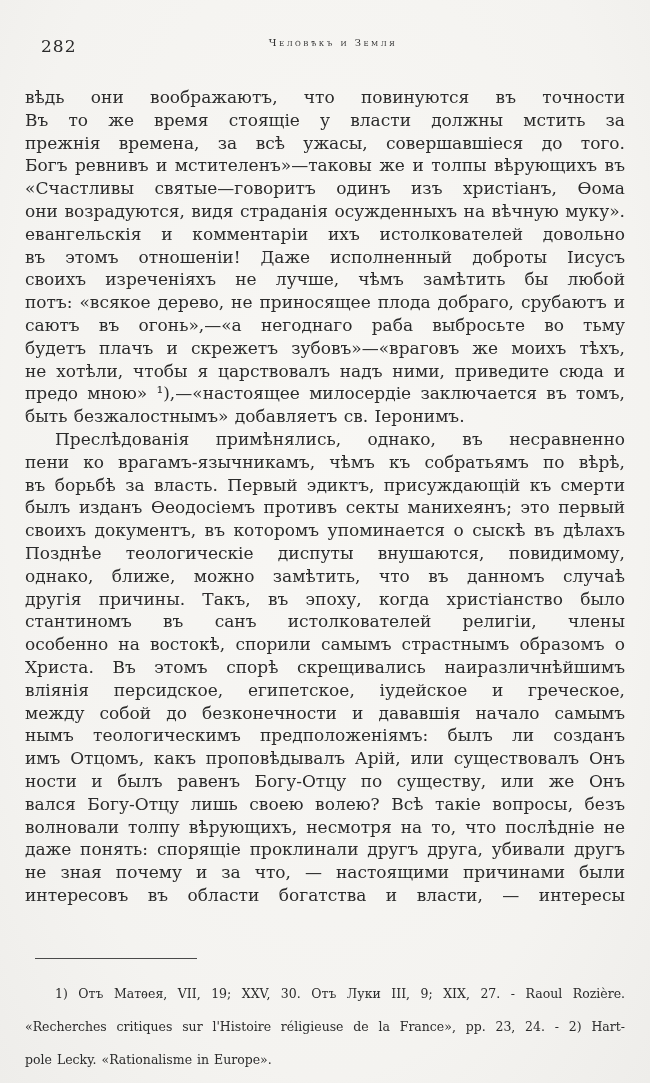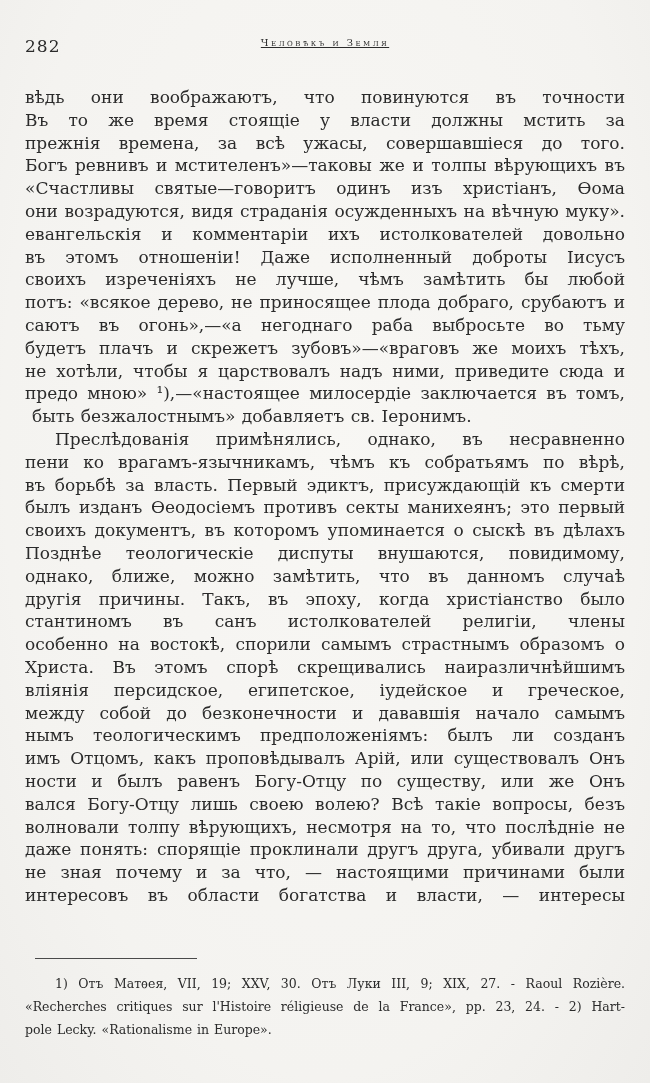--- a/index.html
+++ b/index.html
@@ -17,24 +17,23 @@
     width: 650px;
     height: 1083px;
     background: #f6f5f2;
     background-image: radial-gradient(ellipse at 50% 40%, #f8f7f4 0%, #f4f3f0 70%, #eeedea 100%);
     color: #2b2b2b;
     overflow: hidden;
   }
   .header {
     position: absolute;
     top: 36px;
-    left: 25px;
+    left: 41px;
     right: 25px;
     height: 24px;
-    text-decoration: underline;
   }
   .pagenum {
     position: absolute;
     left: 0;
     top: 0;
     font-size: 17px;
     letter-spacing: 1px;
   }
   .running-title {
     display: block;
@@ -57,40 +56,40 @@
     text-align: justify;
     text-align-last: justify;
     overflow: hidden;
     word-spacing: 1px;
   }
   .para.indent-first .line:first-child {
     text-indent: 30px;
   }
   .para:not(.justify-last) .line:last-child {
     text-align-last: left;
-    margin-left: 7px;
   }
   .fn-rule {
     position: absolute;
     top: 958px;
     left: 35px;
     width: 162px;
     height: 1px;
     background: #4a4a4a;
   }
   .footnote {
     position: absolute;
     top: 972px;
     left: 25px;
     width: 600px;
   }
   .footnote .line {
     font-size: 12.5px;
     line-height: 23px;
     height: 23px;
+    margin-top: 10px;
   }
   .footnote.indent-first .line:first-child {
     text-indent: 30px;
   }
   .footnote:not(.justify-last) .line:last-child {
     text-align-last: left;
   }
 </style>
 </head>
 <body>

